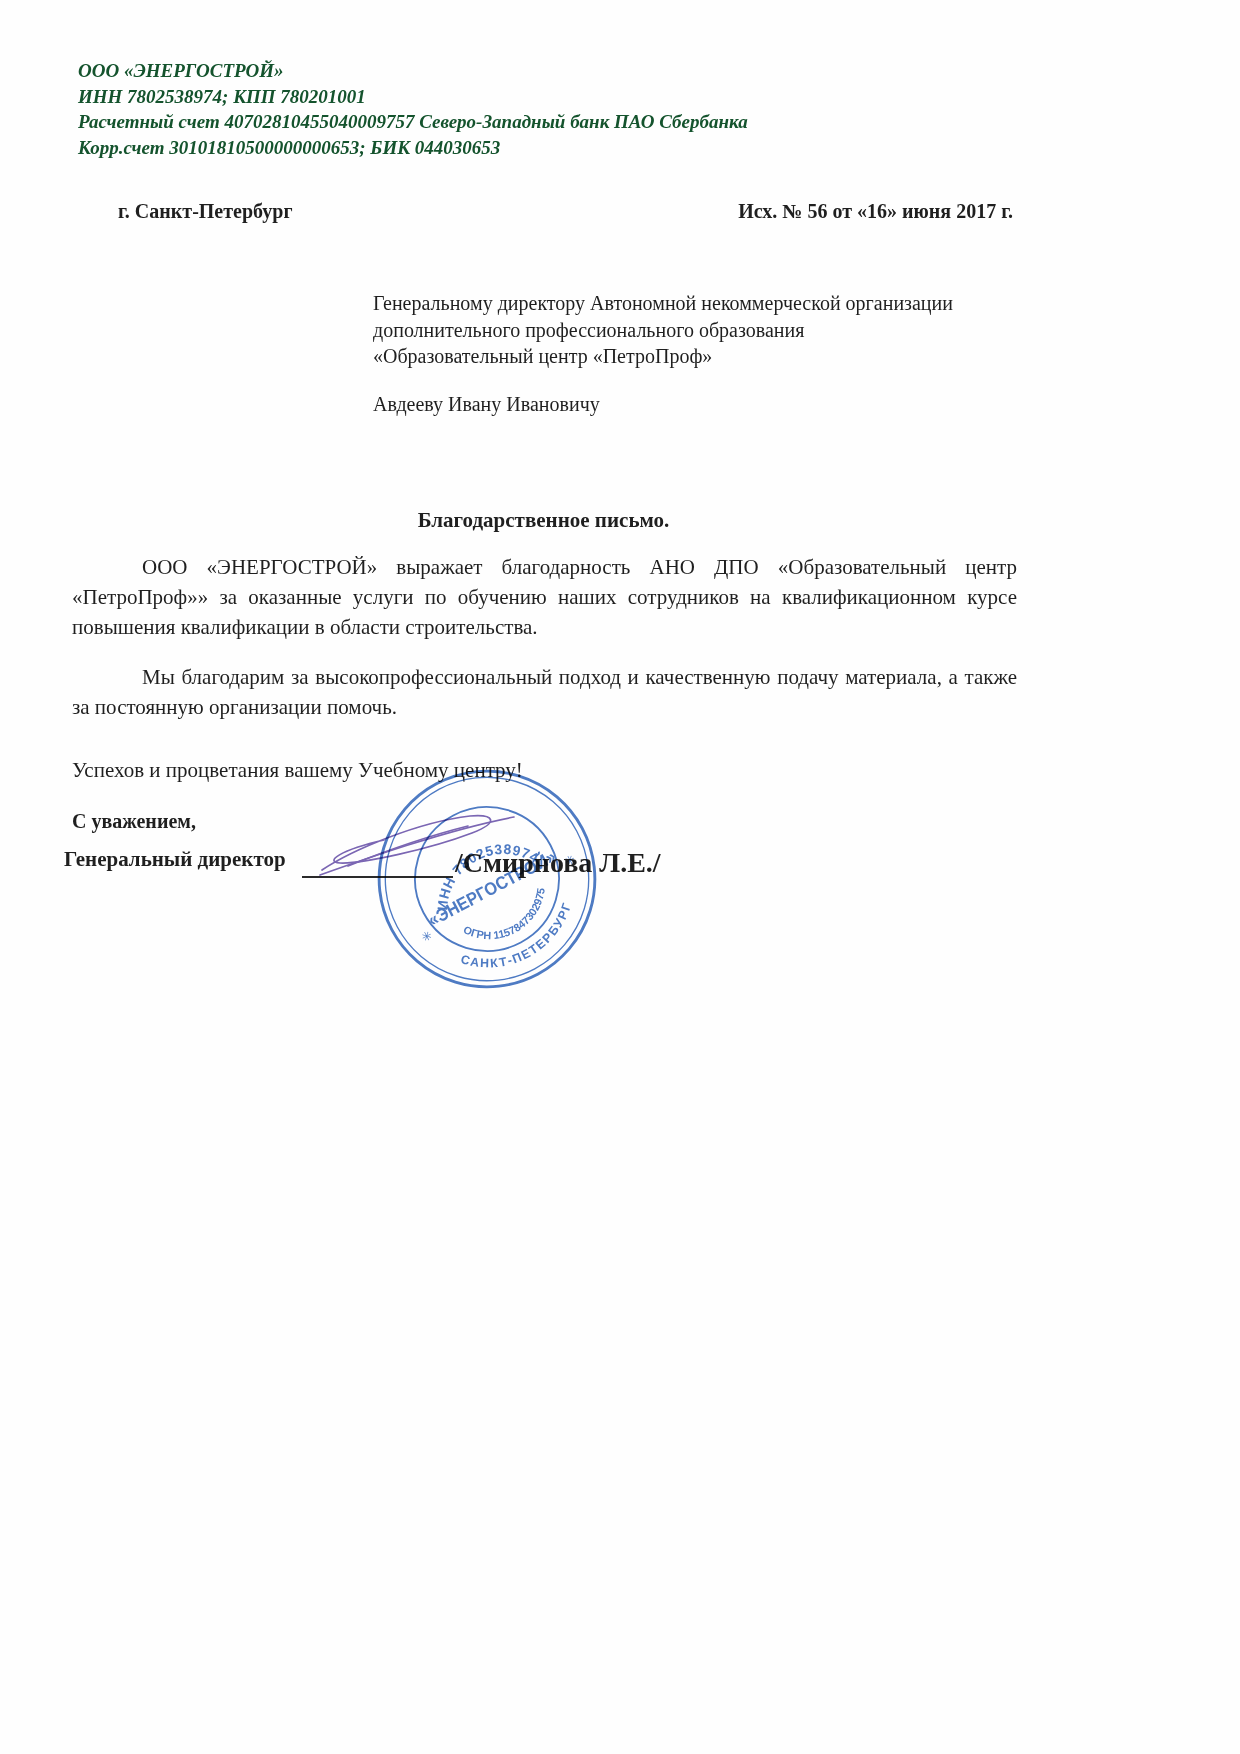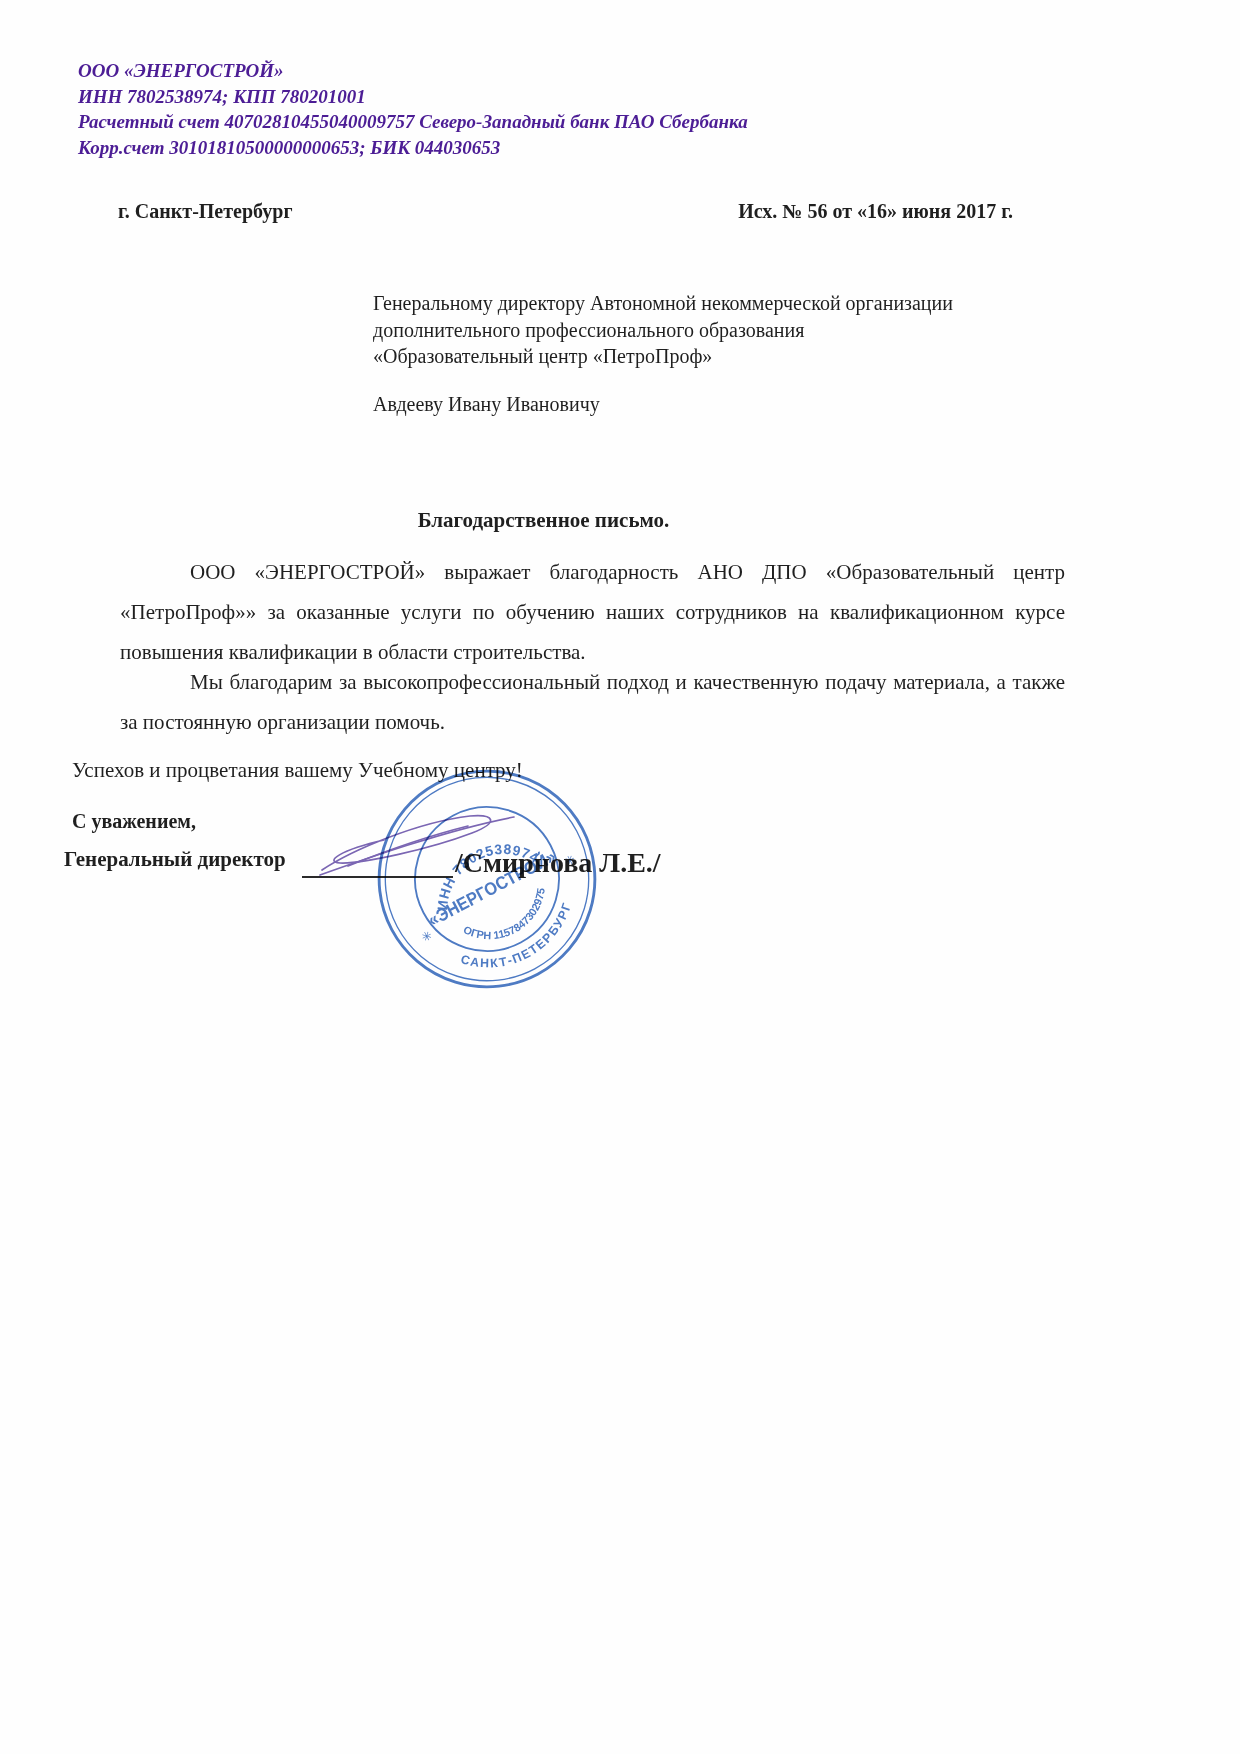--- a/index.html
+++ b/index.html
@@ -19,21 +19,21 @@
     color: var(--color-ink);
     overflow: hidden;
   }
   .abs { position: absolute; }
 
   
   .letterhead {
     left: 78px; top: 58px; width: 1000px;
     font-weight: bold; font-style: italic;
     font-size: 19px; line-height: 25.5px;
-    color: #4c1d95;
+    color: #14532d;
   }
 
   
   .meta-city { left: 118px; top: 200px; font-weight: bold; font-size: 20px; }
   .meta-ref  { right: 227px; top: 200px; font-weight: bold; font-size: 20px; text-align: right; }
 
   
   .addressee {
     right: 227px; top: 290px; width: 640px;
     font-size: 20px; line-height: 26.5px;
@@ -42,22 +42,22 @@
 
   
   .title {
     left: 72px; top: 508px; width: 943px;
     text-align: center; font-weight: bold; font-size: 21px;
   }
 
   
   .para {
     left: 72px; width: 945px;
-    font-size: 21px; line-height: 40px;
-    text-align: justify; text-indent: 70px; margin-left: 48px;
+    font-size: 21px; line-height: 30px;
+    text-align: justify; text-indent: 70px;
   }
   .para-1 { top: 552px; }
   .para-2 { top: 662px; }
 
   .wish { left: 72px; top: 758px; font-size: 21px; }
 
   .regards { left: 72px; top: 810px; font-weight: bold; font-size: 20px; }
   .sig-title { left: 64px; top: 847px; font-weight: bold; font-size: 21px; }
   .sig-line { left: 302px; top: 876px; width: 151px; height: 2px; background: #2a2a2a; }
   .sig-name { left: 455px; top: 847px; font-weight: bold; font-size: 28px; text-align: center; }

